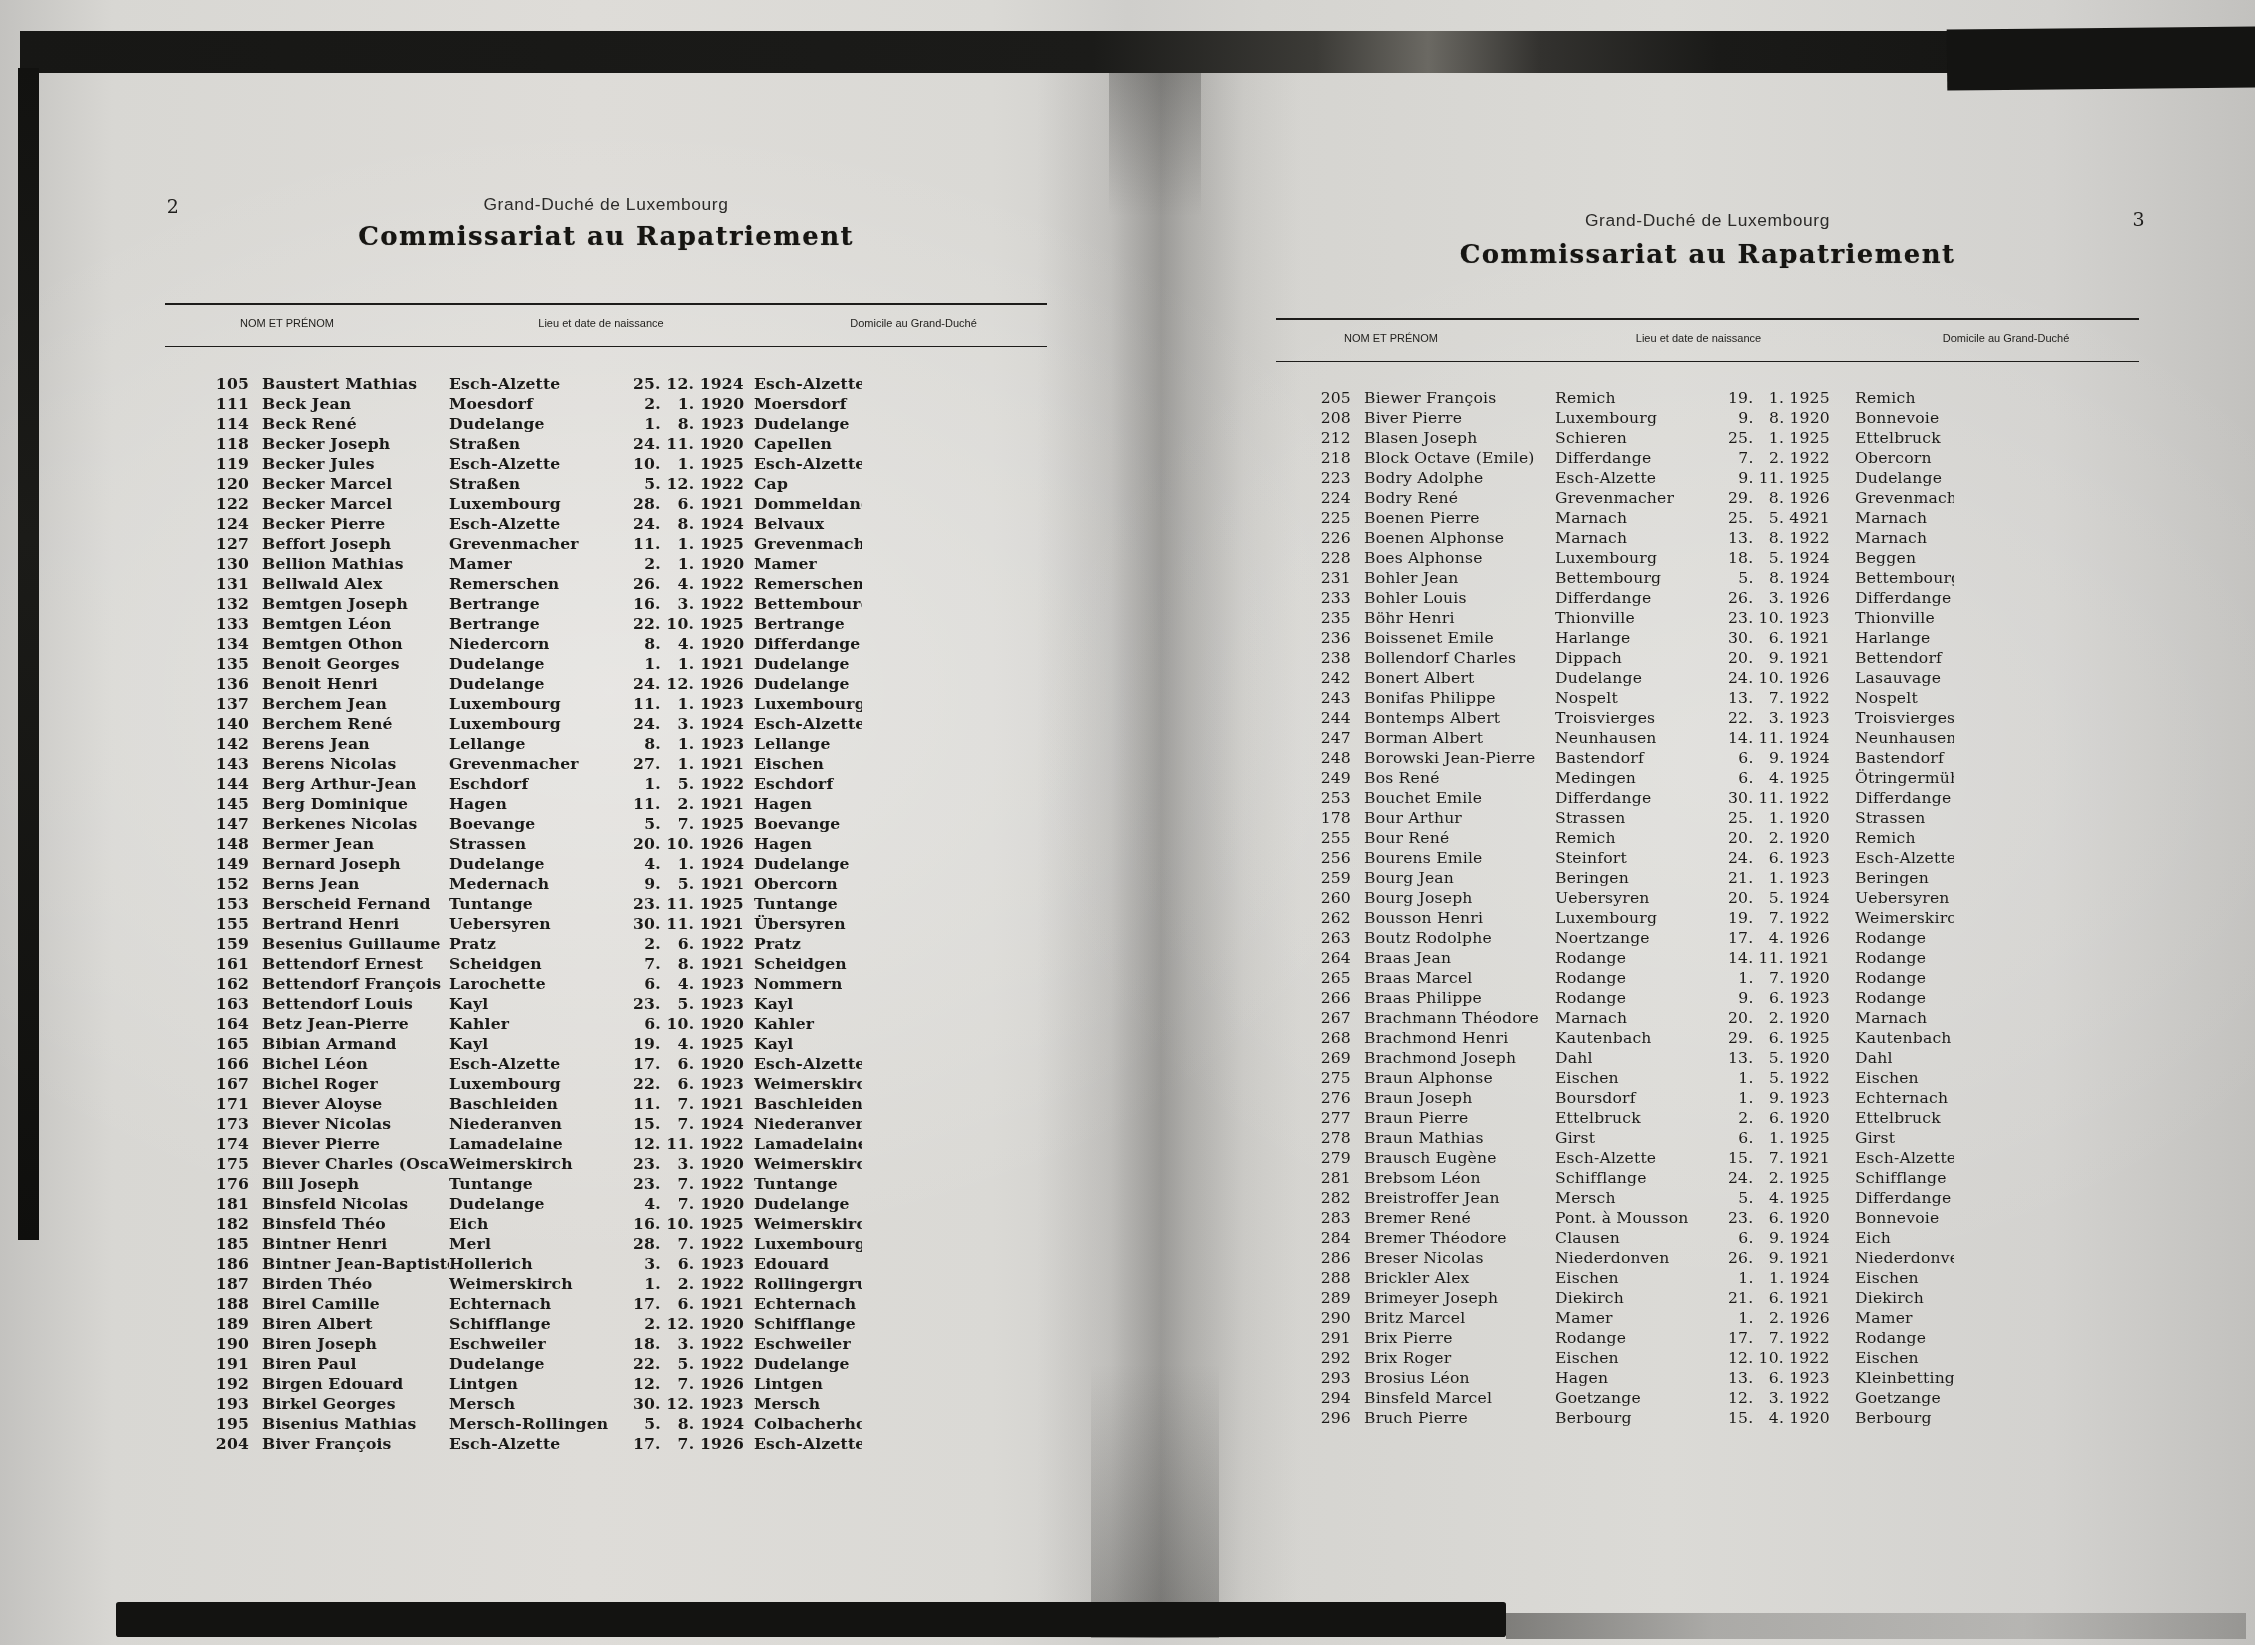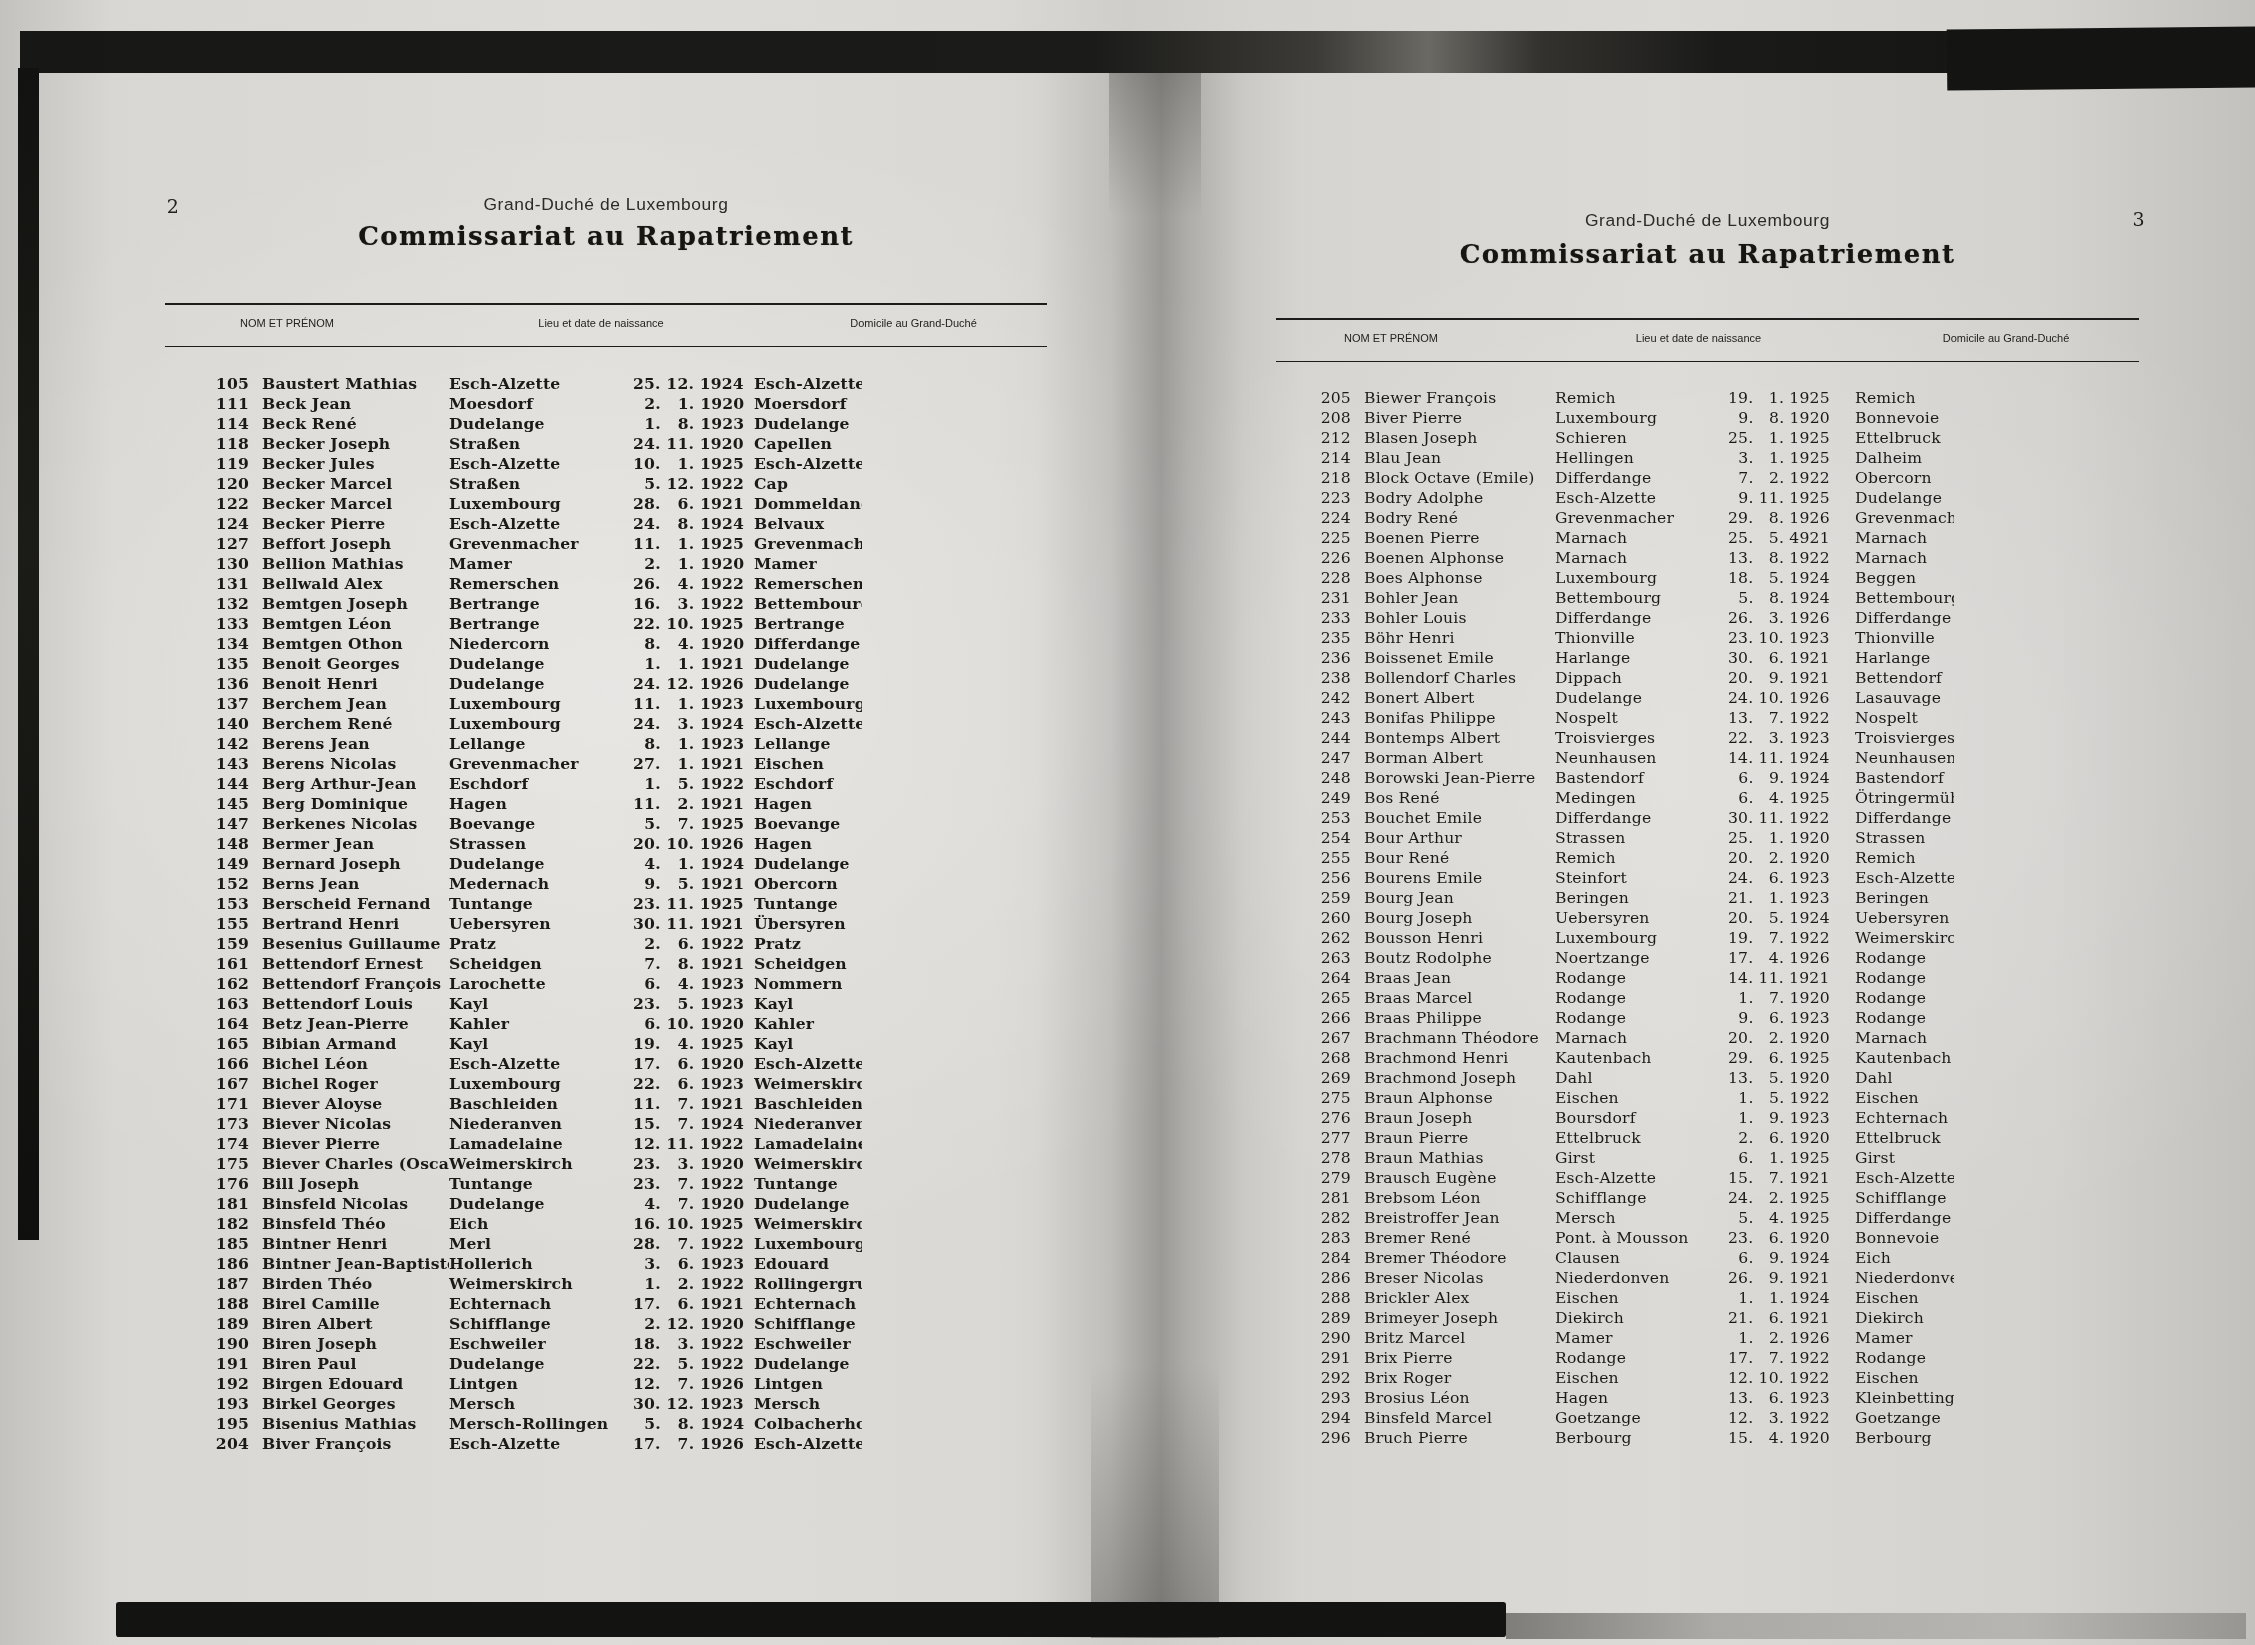--- a/index.html
+++ b/index.html
@@ -576,27 +576,20 @@
         </div>
 
         <div class="row">
           <span class="c-no">212</span>
           <span class="c-name">Blasen Joseph</span>
           <span class="c-birth">Schieren</span>
           <span class="c-date">25.   1. 1925</span>
           <span class="c-dom">Ettelbruck</span>
         </div>
 
-        <div class="row">
-          <span class="c-no">214</span>
-          <span class="c-name">Blau Jean</span>
-          <span class="c-birth">Hellingen</span>
-          <span class="c-date">  3.   1. 1925</span>
-          <span class="c-dom">Dalheim</span>
-        </div>
 
         <div class="row">
           <span class="c-no">218</span>
           <span class="c-name">Block Octave (Emile)</span>
           <span class="c-birth">Differdange</span>
           <span class="c-date">  7.   2. 1922</span>
           <span class="c-dom">Obercorn</span>
         </div>
 
 
@@ -731,21 +724,21 @@
 
         <div class="row">
           <span class="c-no">253</span>
           <span class="c-name">Bouchet Emile</span>
           <span class="c-birth">Differdange</span>
           <span class="c-date">30. 11. 1922</span>
           <span class="c-dom">Differdange</span>
         </div>
 
         <div class="row">
-          <span class="c-no">254</span>
+          <span class="c-no">178</span>
           <span class="c-name">Bour Arthur</span>
           <span class="c-birth">Strassen</span>
           <span class="c-date">25.   1. 1920</span>
           <span class="c-dom">Strassen</span>
         </div>
 
         <div class="row">
           <span class="c-no">255</span>
           <span class="c-name">Bour René</span>
           <span class="c-birth">Remich</span>

